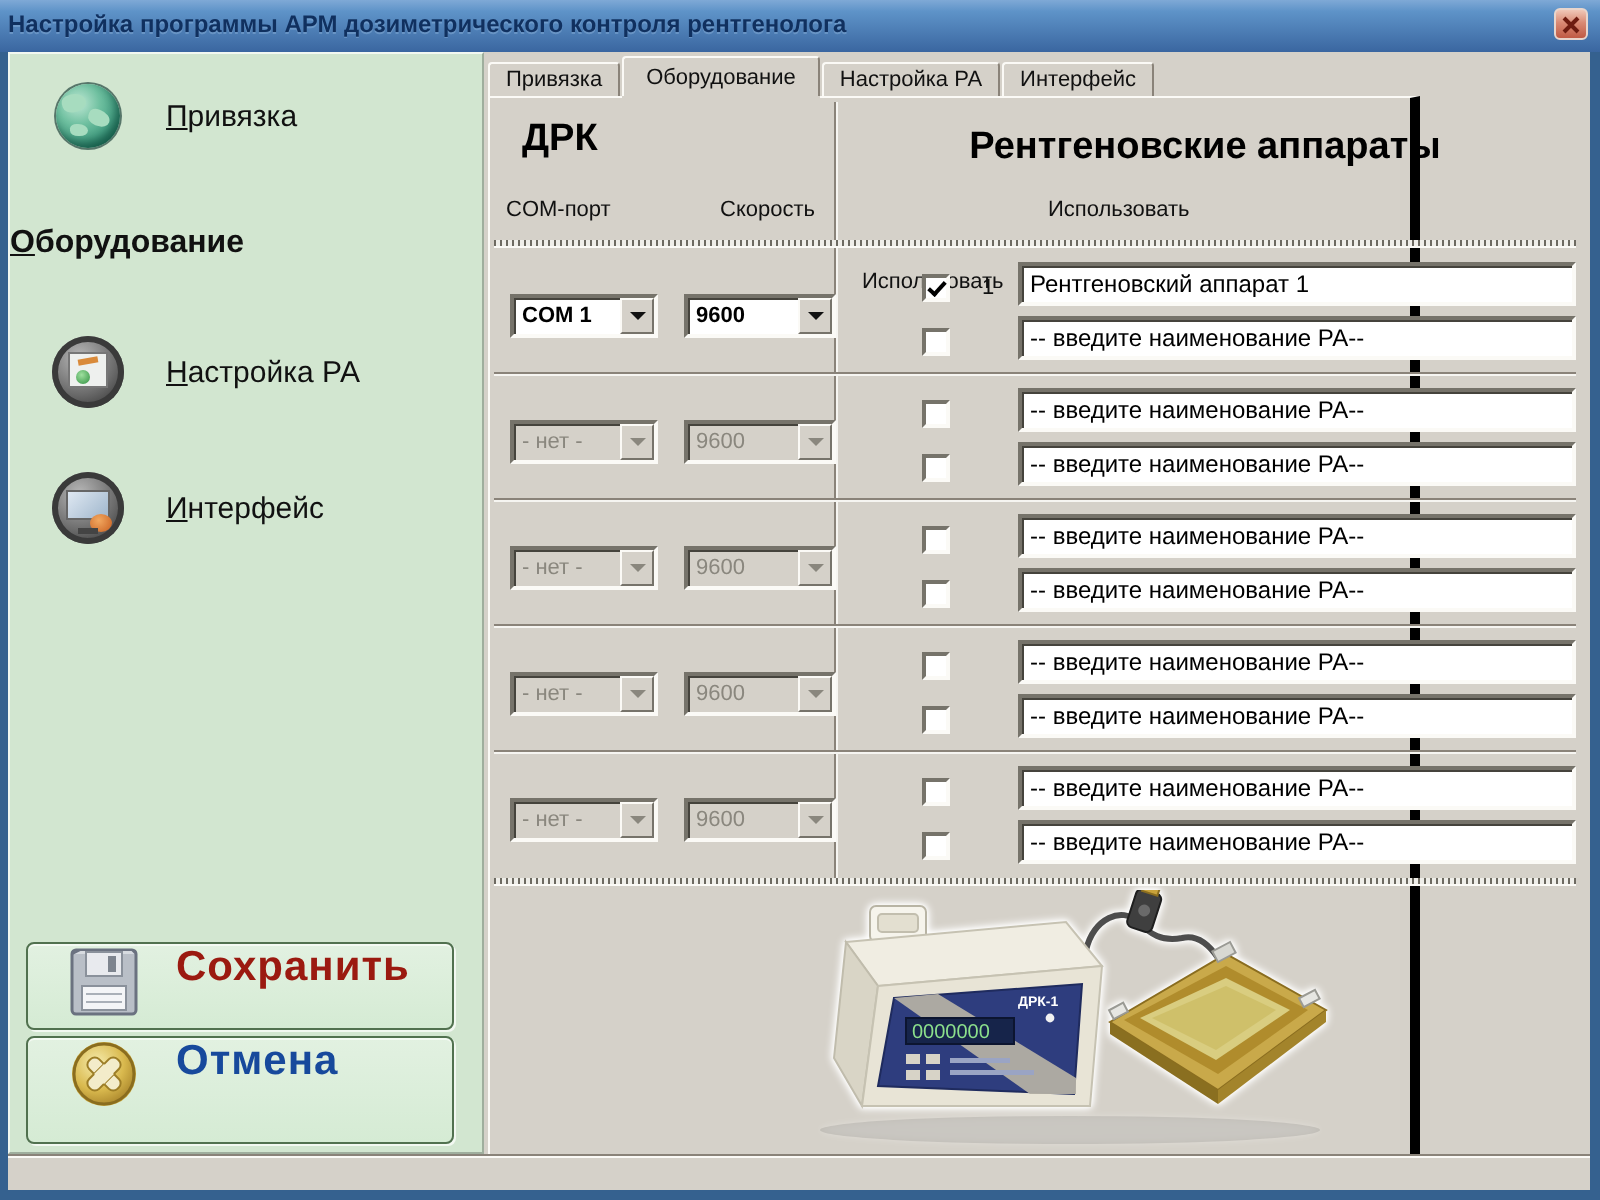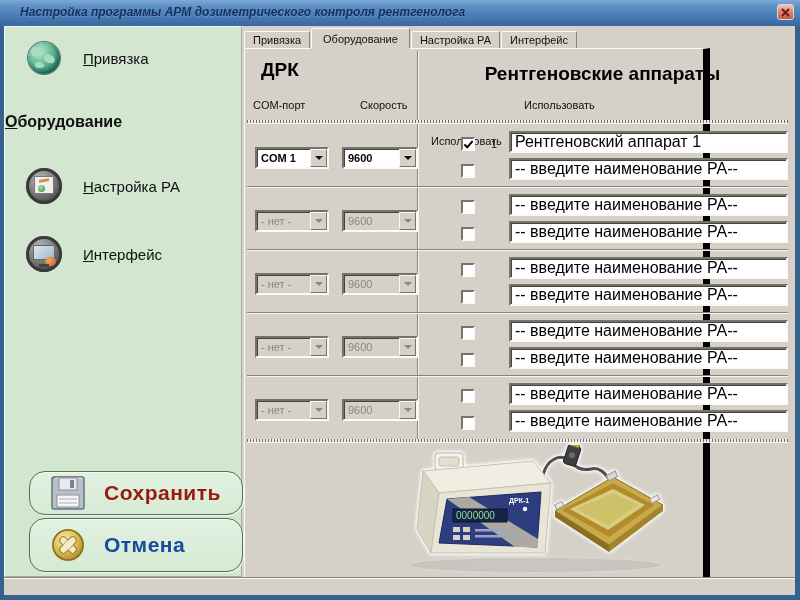--- a/index.html
+++ b/index.html
@@ -7,21 +7,21 @@
 
   .window {
     position:relative; width:800px; height:600px; overflow:hidden;
     background:var(--window-border,#35618f);
   }
 
   
   .titlebar {
     position:absolute; left:0; top:0; width:800px; height:26px;
     background:linear-gradient(180deg,#7fa9d6 0%, var(--titlebar-top,#5e93c8) 22%, var(--titlebar-bottom,#3a66a0) 100%);
-    display:flex; align-items:center; padding:0 6px 2px 20px;font-style:italic;
+    display:flex; align-items:center; padding:0 6px 2px 4px;
   }
   .titlebar .title {
     flex:1; font-size:12px; font-weight:bold; color:#10305f;
     text-shadow:0 1px 0 rgba(160,195,230,.35);
     white-space:nowrap; overflow:hidden;
   }
   .close-btn {
     width:17px; height:16px; border-radius:3px; cursor:pointer;
     border:1px solid #e8d5cc;
     background:linear-gradient(180deg,#f0c8b8 0%, #d98a74 45%, #c05a44 100%);
@@ -80,25 +80,25 @@
     background:radial-gradient(circle at 40% 35%, #9fe09f, #2f8f3f); }
   .icon-ring .lineo { position:absolute; left:13px; top:11px; width:10px; height:3px; background:#d98a3a; transform:rotate(-10deg);}
   .icon-ring .scr { position:absolute; left:7px; top:9px; width:22px; height:15px;
     background:linear-gradient(135deg,#dfe8f2,#9fb6cc); border:1px solid #666; }
   .icon-ring .blob2 { position:absolute; left:11px; top:11px; width:11px; height:9px; border-radius:50%;
     background:radial-gradient(circle at 40% 35%, #f2a860, #c85f20); }
   .icon-ring .base2 { position:absolute; left:13px; bottom:5px; width:10px; height:3px; background:#444; }
 
   
   .side-btn {
-    position:absolute; left:24px; width:214px; cursor:pointer;
+    position:absolute; left:8px; width:214px; cursor:pointer;
     background:linear-gradient(180deg,#e2f1e1 0%, #d5ebd4 100%);
-    border:1px solid #51714f; border-radius:16px;
+    border:1px solid #51714f; border-radius:4px;
     box-shadow:inset 0 1px 0 #f4faf3, 1px 1px 0 rgba(255,255,255,.7);
-    display:flex; align-items:center; padding:0 0 0 18px; gap:16px;
+    display:flex; padding:0 0 0 18px; gap:16px;
   }
   .side-btn .btn-icon { width:40px; display:flex; justify-content:center; flex:none; }
   .btn-label { font-size:21px; font-weight:bold; letter-spacing:.5px; }
   .save-btn  .btn-label { color:var(--save-red,#9b1a10); }
   .cancel-btn .btn-label { color:var(--cancel-blue,#17499c); }
 
   
   .main { position:absolute; left:238px; top:0; width:553px; height:551px; }
   .tabs { position:absolute; left:2px; top:2px; height:20px; display:flex; align-items:flex-end; }
   .tab {
@@ -106,21 +106,21 @@
     border:1px solid #8a8379; border-bottom:none;
     border-top-color:#fbfaf6; border-left-color:#fbfaf6;
     border-radius:2px 2px 0 0; padding:2px 8px 3px; margin-right:1px;
     height:17px; cursor:pointer; white-space:nowrap;
   }
   .tab.active { height:20px; padding:4px 11px 3px; font-weight:normal; position:relative; z-index:3; box-shadow:0 1px 0 var(--content-gray,#d5d1c9); }
 
   .panel {
     position:absolute; left:2px; top:22px; width:466px; height:529px;
     background:var(--content-gray,#d5d1c9);
-    border-top:1px solid #fbfaf6; border-left:1px solid #fbfaf6; border-right:7px solid #000000;text-decoration:underline;
+    border-top:1px solid #fbfaf6; border-left:1px solid #fbfaf6; border-right:5px solid #000000;text-decoration:underline;
   }
 
   .hdr { position:absolute; font-size:19px; font-weight:bold; color:#000; }
   .hdr-drk { left:16px; top:10px; }
   .hdr-ra  { left:172px; top:14px; width:371px; text-align:center; }
   .col-label { position:absolute; top:50px; font-size:11px; color:#111; }
   .cl-com   { left:8px; }
   .cl-speed { left:115px; }
   .cl-use   { left:186px;margin-top:36px; }
   .cl-name  { left:279px; }
@@ -153,21 +153,21 @@
 
   .ra-row { position:absolute; left:212px; width:329px; height:27px; }
   .row-a { top:7px; } .row-b { top:34px; }
   .checkbox { position:absolute; left:2px; top:6px; width:14px; height:14px; background:#fff; cursor:pointer;
     border:2px solid; border-color:#76736a #fbfaf6 #fbfaf6 #76736a; }
   .checkbox.checked::after { content:""; position:absolute; left:1px; top:2px; width:7px; height:3px;
     border-left:2px solid #000; border-bottom:2px solid #000; transform:rotate(-48deg); }
   .row-number { position:absolute; left:26px; top:7px; width:18px; text-align:center; font-size:11px; color:#111; }
   .ra-input { position:absolute; left:50px; top:0; width:279px; height:22px; background:#fff;
     border:2px solid; border-color:#76736a #fbfaf6 #fbfaf6 #76736a;
-    box-shadow:inset 1px 1px 0 #45433c; font-size:16px; color:#000; padding:1px 4px; outline:none; }
+    box-shadow:inset 1px 1px 0 #45433c; font-size:12px; color:#000; padding:1px 4px; outline:none; }
 
   .device-wrap { position:absolute; left:150px; top:396px; width:280px; height:132px; }
   .device-wrap svg { filter:drop-shadow(0 0 2px #fff) drop-shadow(0 0 1px #fff); }
 
   
   .bottom-strip { position:absolute; left:0; top:551px; width:791px; height:18px;
     border-top:1px solid #8a8379; box-shadow:inset 0 1px 0 #fbfaf6;
     background:var(--content-gray,#d5d1c9); }
 </style>
 </head>

